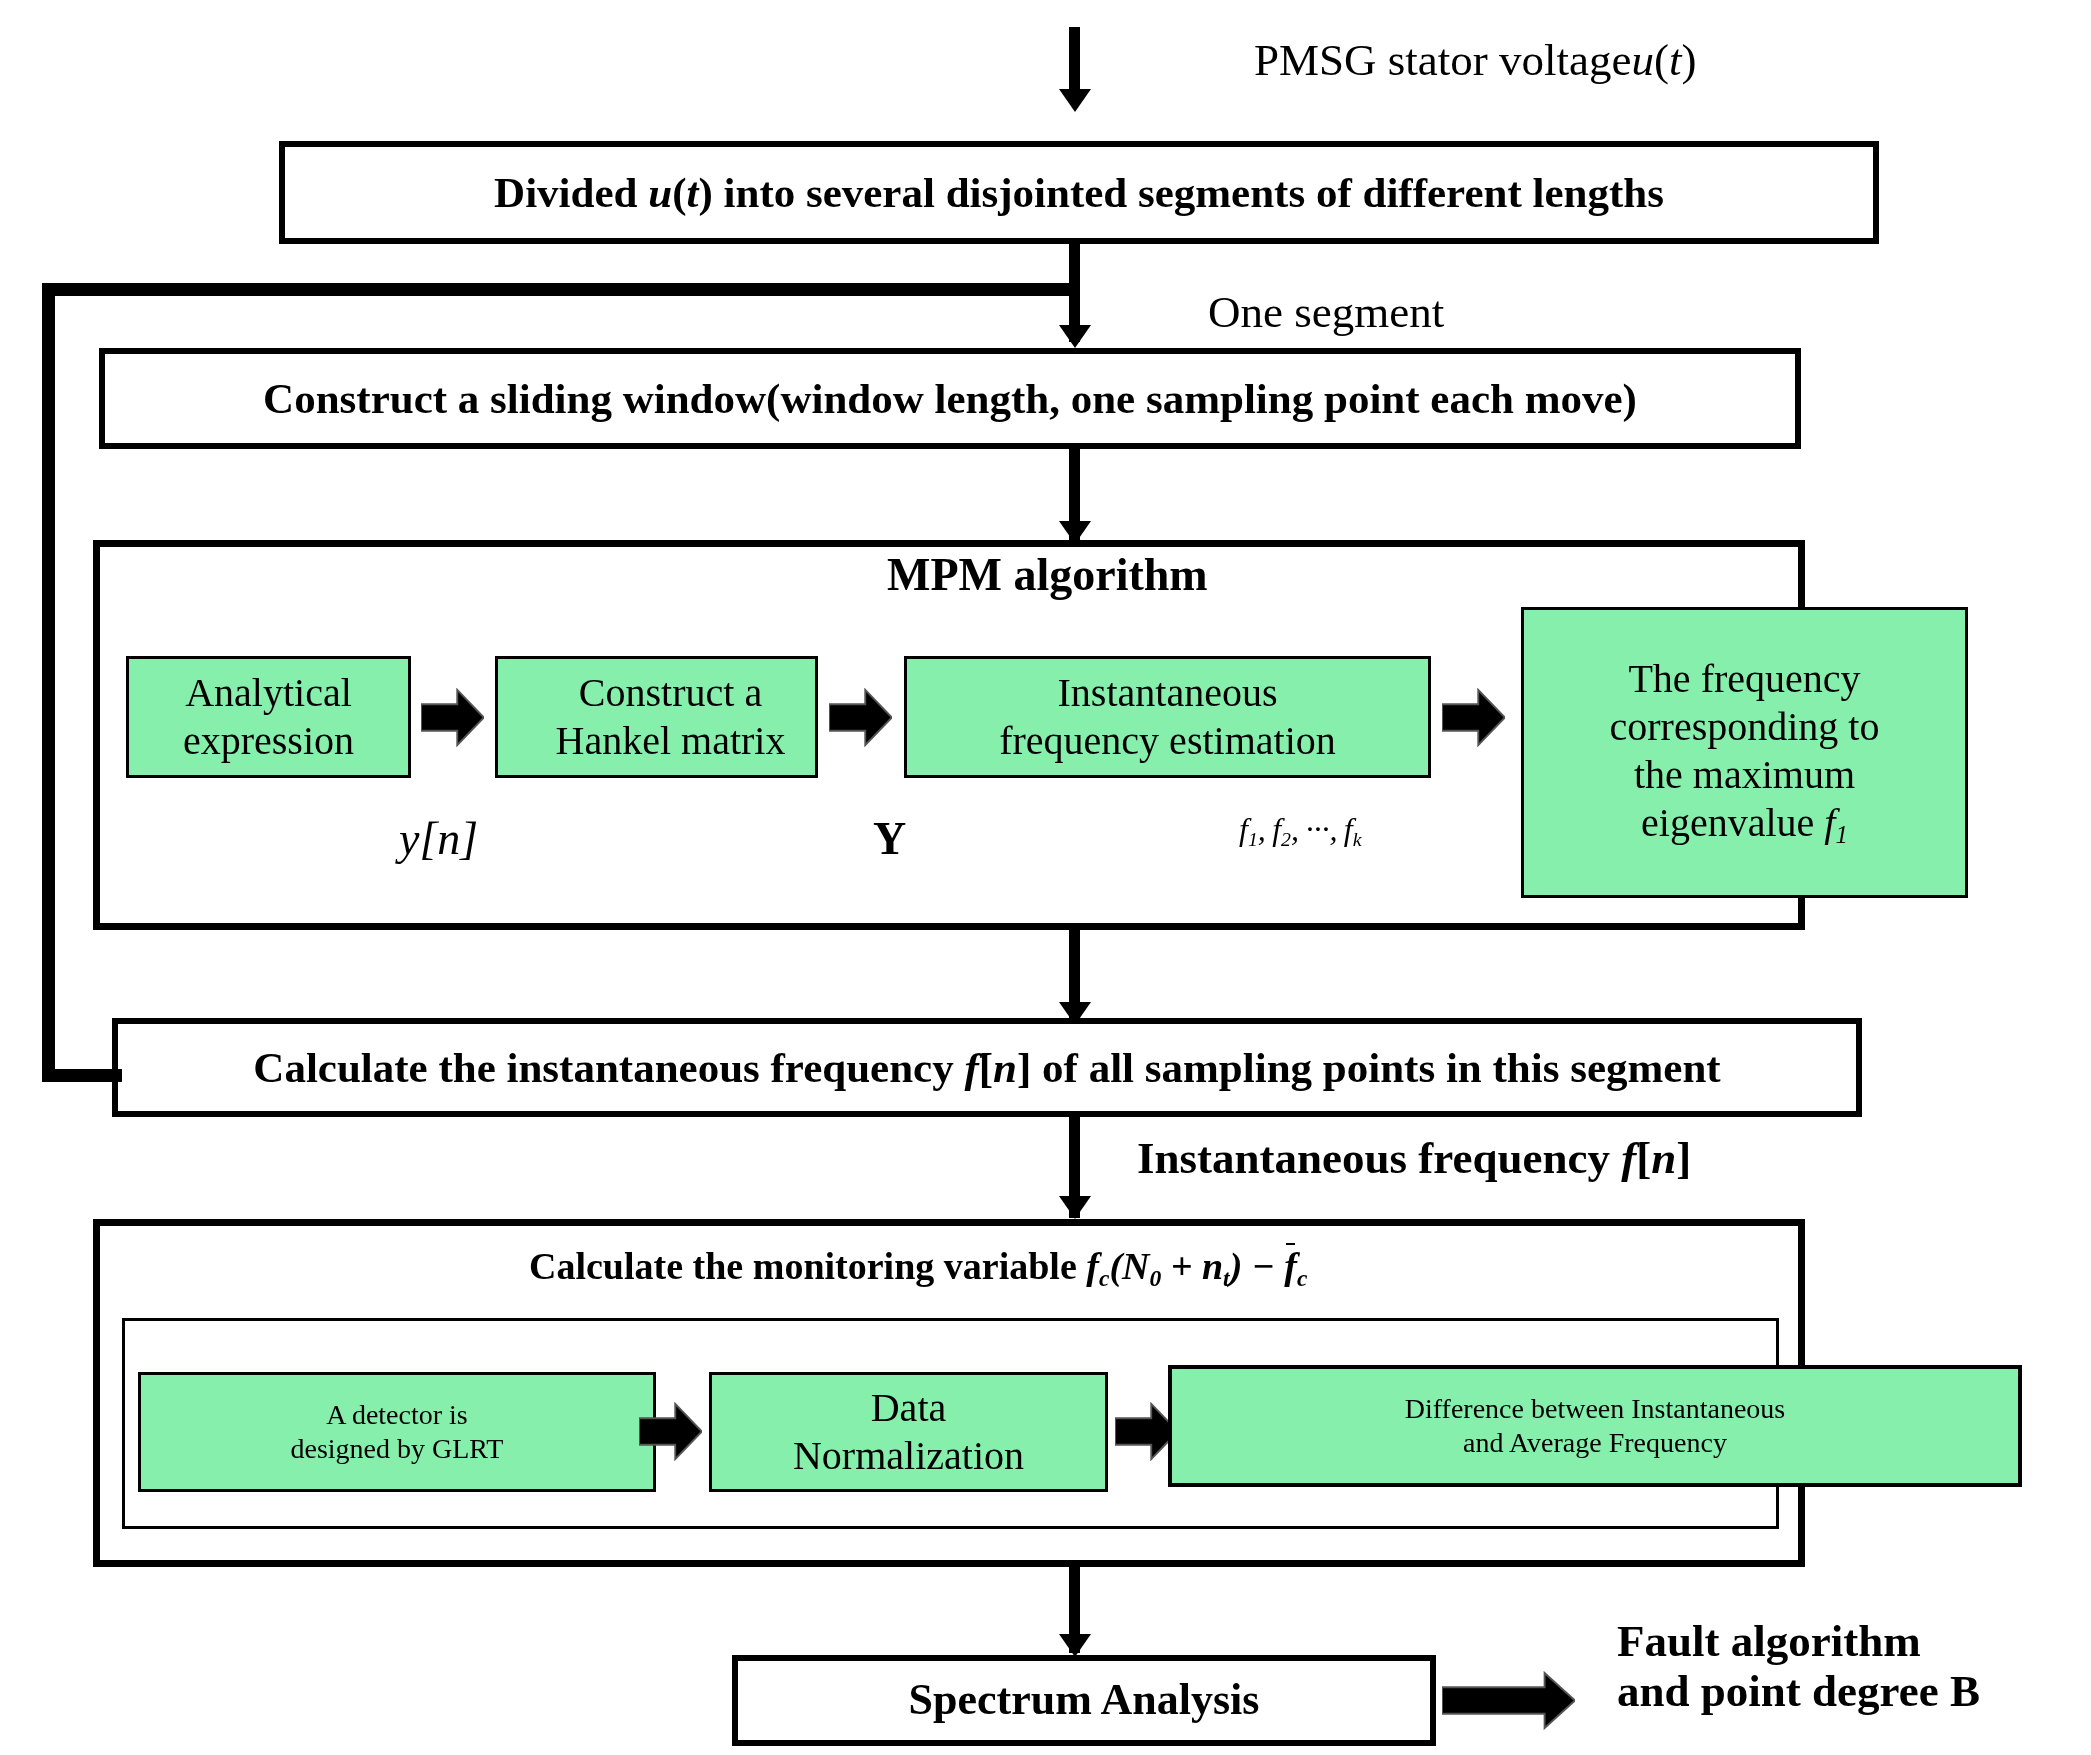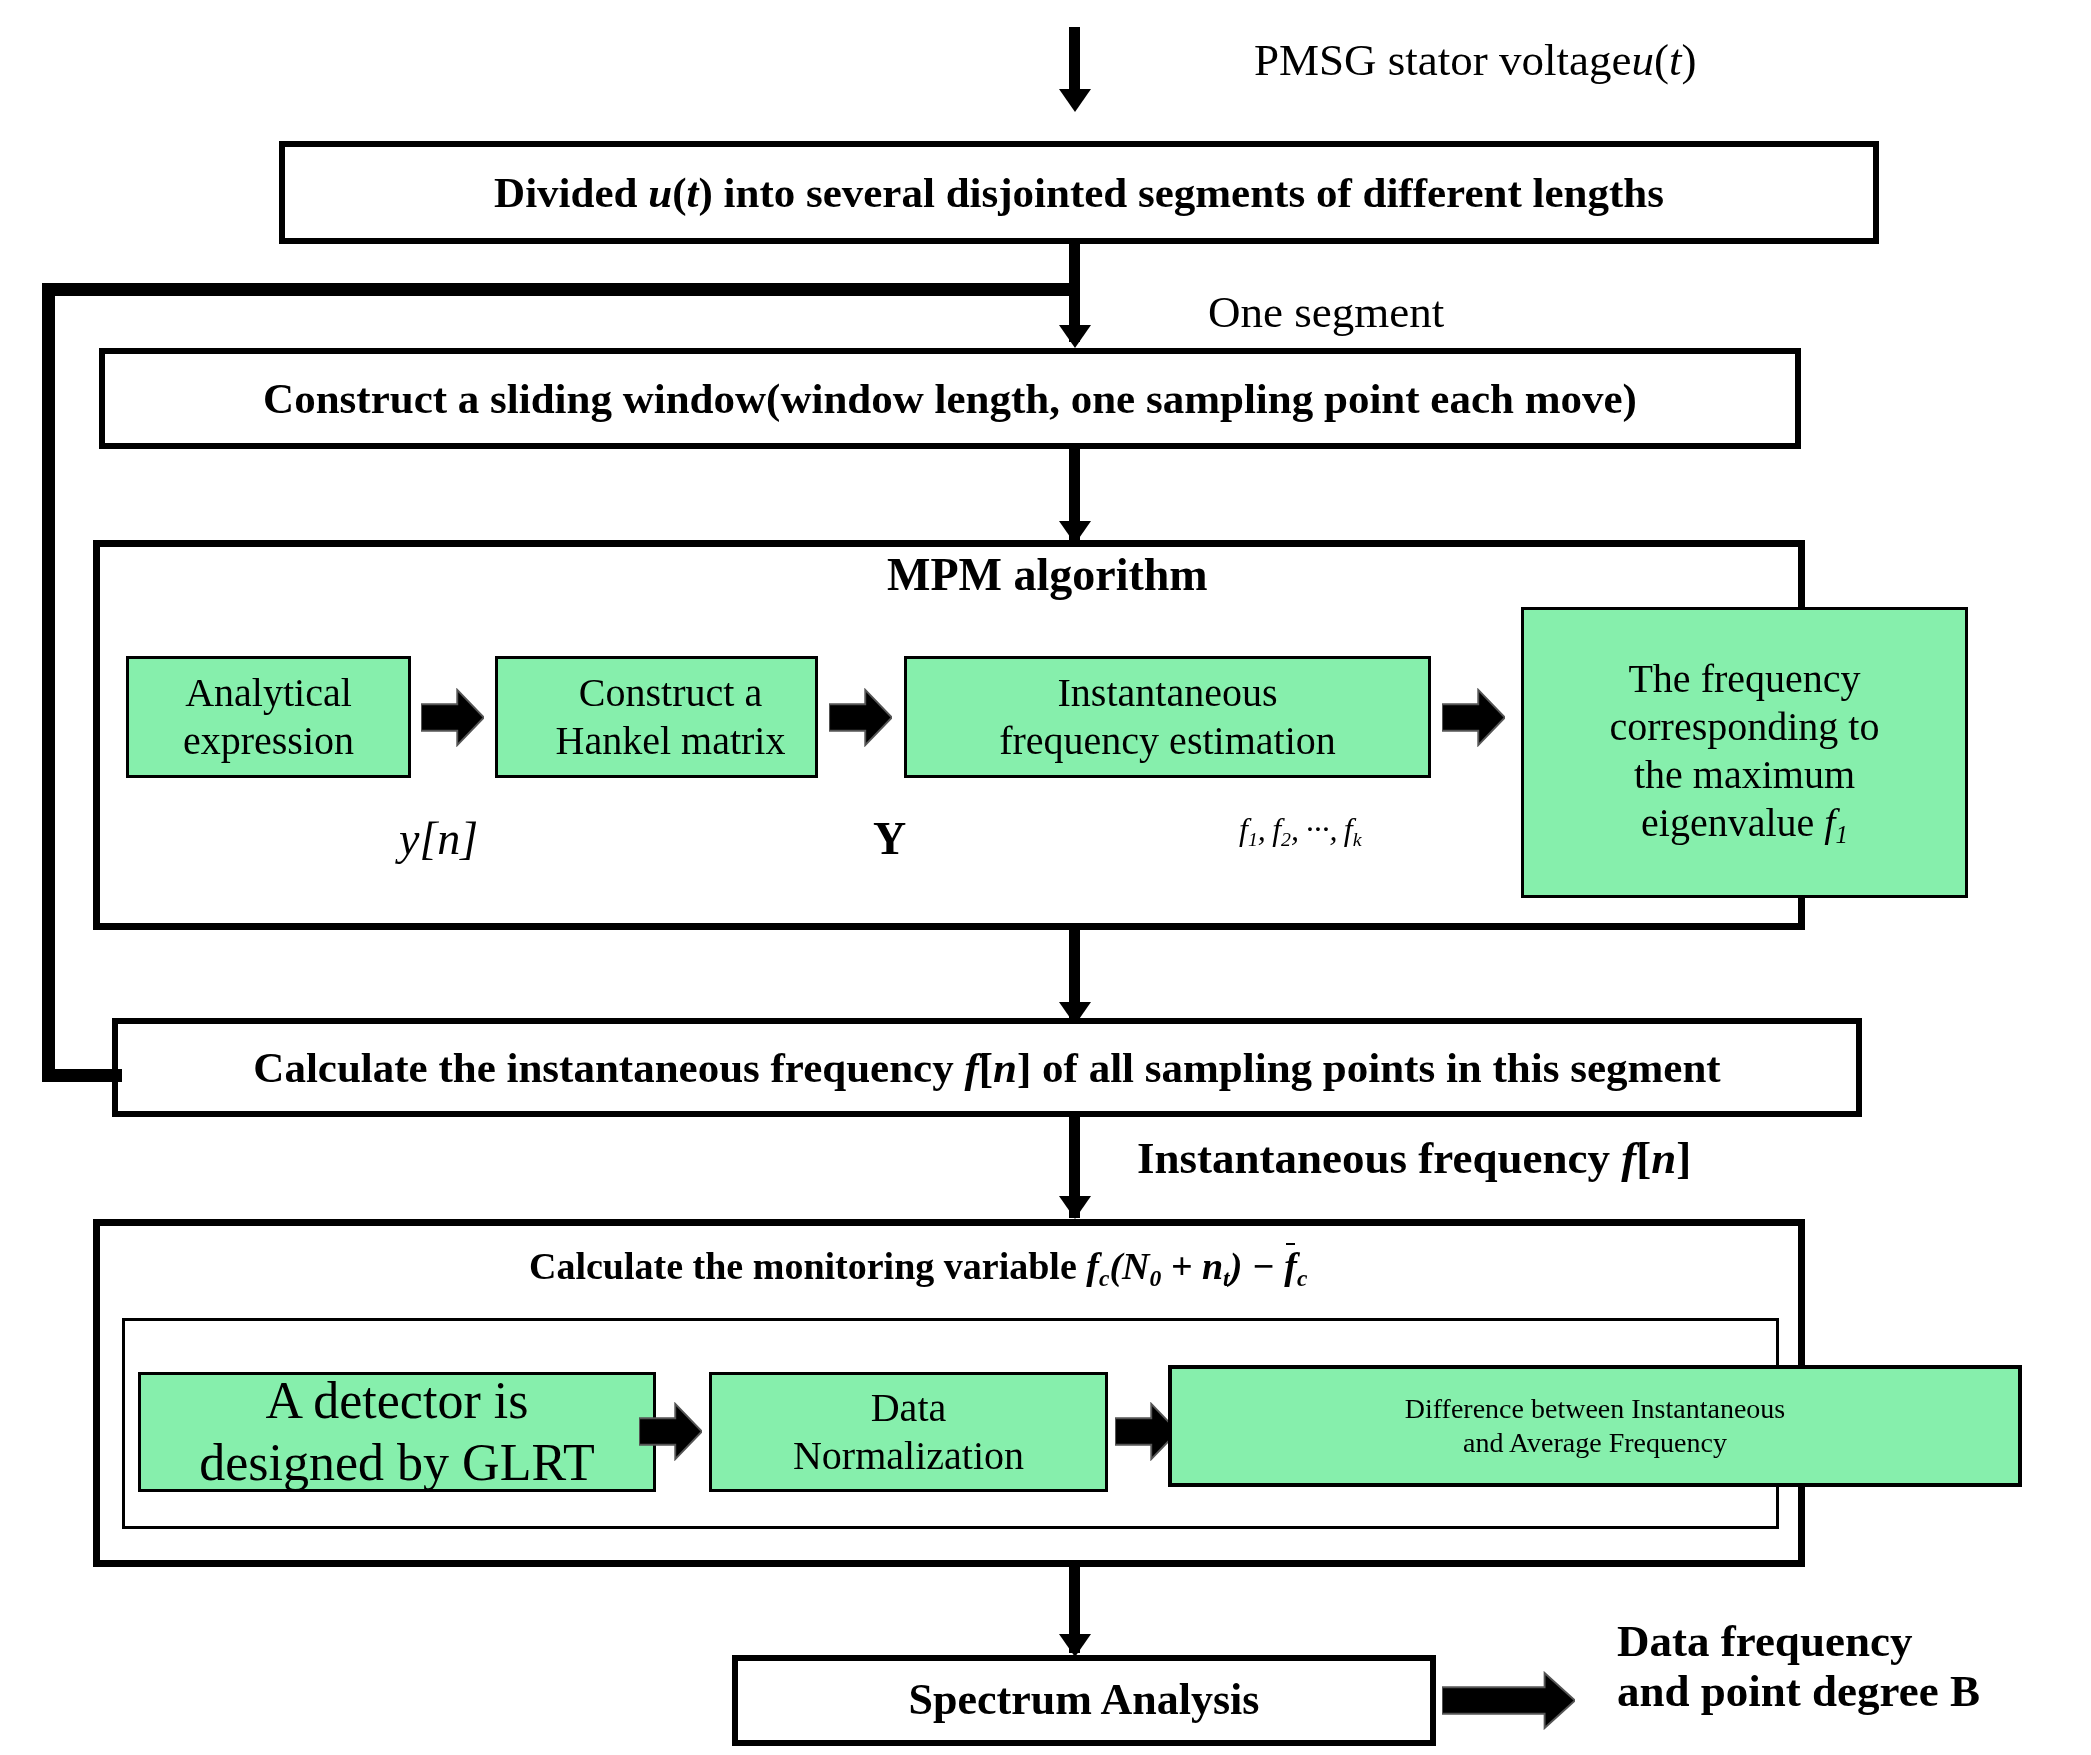--- a/index.html
+++ b/index.html
@@ -190,21 +190,21 @@
   </div>
 
   <div style="position:absolute; left:93px; top:1219px; width:1712px; height:348px; box-sizing:border-box; border:7.6px solid #000; background:#fff;"></div>
 
   <div class="plainlabel" style="left:529px; top:1246px; font-size:38px; font-weight:bold;">
     <span>Calculate the monitoring variable </span><span class="math">f<sub>c</sub>(<span style="font-style:italic">N</span><sub>0</sub>&nbsp;+&nbsp;<span style="font-style:italic">n</span><sub>t</sub>)&nbsp;−&nbsp;<span class="ovl">f</span><sub>c</sub></span>
   </div>
 
   <div style="position:absolute; left:122px; top:1318px; width:1657px; height:211px; box-sizing:border-box; border:3.8px solid #000; background:#fff;"></div>
 
-  <div class="thinbox" style="left:138px; top:1372px; width:518px; height:120px; font-size:52px;">
+  <div class="thinbox" style="left:138px; top:1372px; width:518px; height:120px; font-size:28px;">
     <span>
       <span>A detector is</span><br>
       <span>designed by GLRT</span>
     </span>
   </div>
 
   <div class="blockarrow" style="left:639px; top:1402px;">
     <svg width="63" height="59" viewBox="0 0 66 62">
       <polygon points="0,17 38,17 38,2 66,31 38,60 38,45 0,45" fill="#000"></polygon>
       <polygon points="0,17 38,17 38,2 66,31 38,60 38,45 0,45" fill="none" stroke="#555" stroke-width="2"></polygon>
@@ -238,18 +238,18 @@
   <div class="box" style="left:732px; top:1655px; width:704px; height:91px; font-size:44px;">Spectrum Analysis</div>
 
   <div class="blockarrow" style="left:1442px; top:1671px;">
     <svg width="133" height="59" viewBox="0 0 140 62">
       <polygon points="0,17 108,17 108,2 140,31 108,60 108,45 0,45" fill="#000"></polygon>
       <polygon points="0,17 108,17 108,2 140,31 108,60 108,45 0,45" fill="none" stroke="#555" stroke-width="2"></polygon>
     </svg>
   </div>
 
   <div class="plainlabel" style="left:1617px; top:1617px; font-size:45px; font-weight:bold; text-align:left;">
-    <span>Data frequency</span><br>
+    <span>Fault algorithm</span><br>
     <span>and point degree B</span>
   </div>
 
 </div>
 
 
 </body></html>

